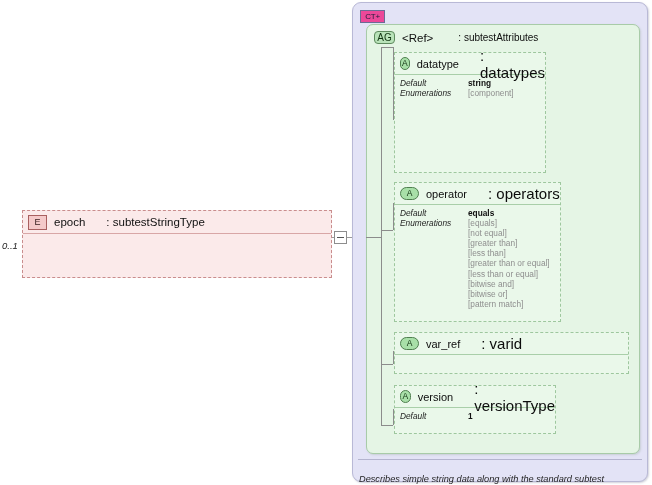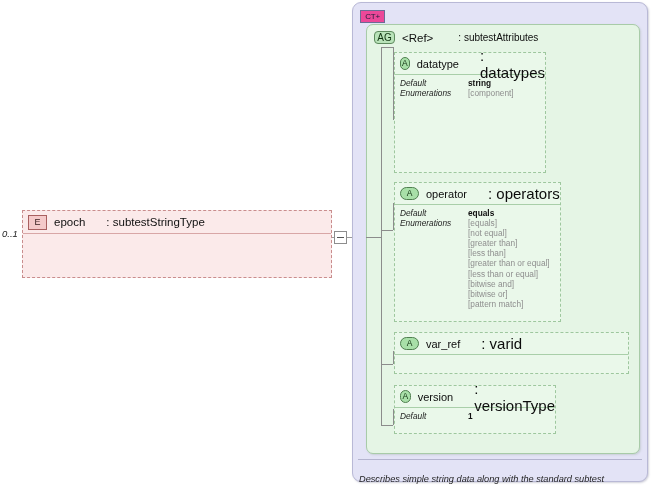--- a/index.html
+++ b/index.html
@@ -26,21 +26,21 @@
     font-size:9px;line-height:13px;text-align:center;color:#3a2020;
     font-family:"Liberation Sans",sans-serif;
   }
   #epoch-name{font-size:11.5px;color:#101010;font-weight:normal;}
   #epoch-type{font-size:11.5px;color:#101010;margin-left:14px;}
   #epoch-doc{
     padding:4px 7px 3px 7px;font-size:9.3px;line-height:11.6px;
     font-style:italic;color:#2a2a2a;
   }
   #occurs{
-    left:2px;top:228px;font-size:9.5px;font-style:italic;color:#222;
+    left:2px;top:240px;font-size:9.5px;font-style:italic;color:#222;
   }
   
   #conn-h1{left:332px;top:237px;width:9px;height:1px;background:#9a9a9a;}
   #expander{
     left:334px;top:231px;width:13px;height:13px;box-sizing:border-box;
     border:1px solid #8d8d8d;background:#ffffff;
   }
   #expander i{
     position:absolute;left:2px;top:5px;width:7px;height:1px;background:#555;display:block;
   }

